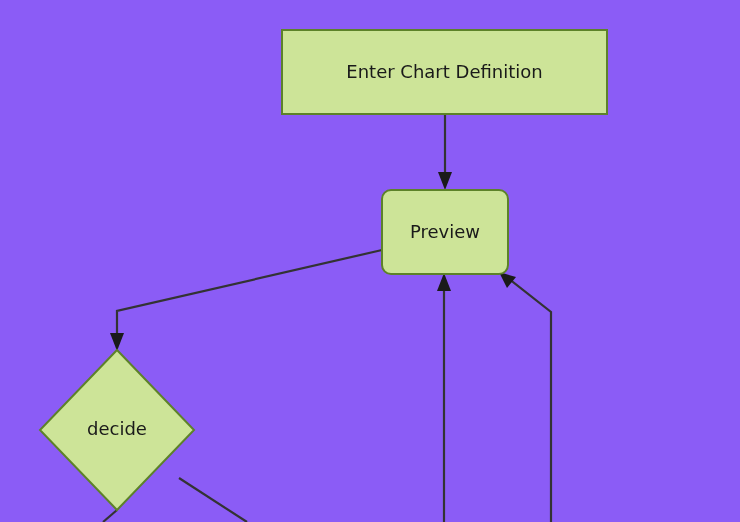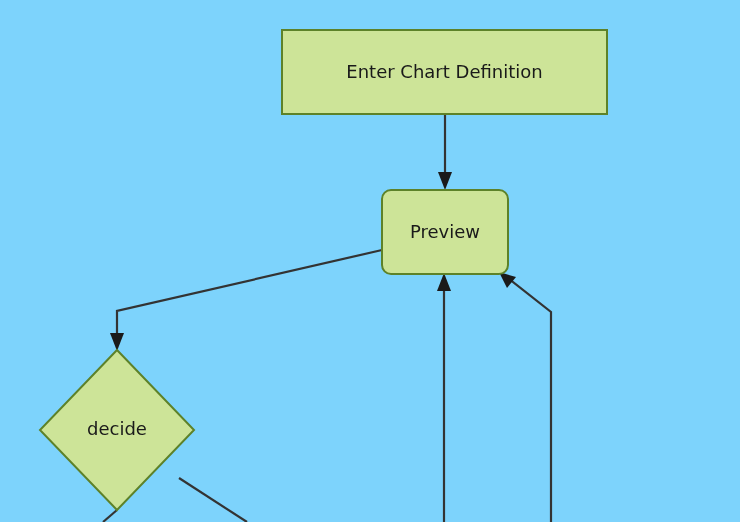--- a/index.html
+++ b/index.html
@@ -7,21 +7,21 @@
     padding: 0;
     background: #ffffff;
   }
   body {
     font-family: "DejaVu Sans", "Liberation Sans", sans-serif;
   }
   #canvas {
     position: relative;
     width: 740px;
     height: 522px;
-    background: #7dd3fc;
+    background: #8b5cf6;
     overflow: hidden;
   }
   #flow-svg {
     position: absolute;
     left: 0;
     top: 0;
     width: 740px;
     height: 522px;
   }
   .node-shape {

